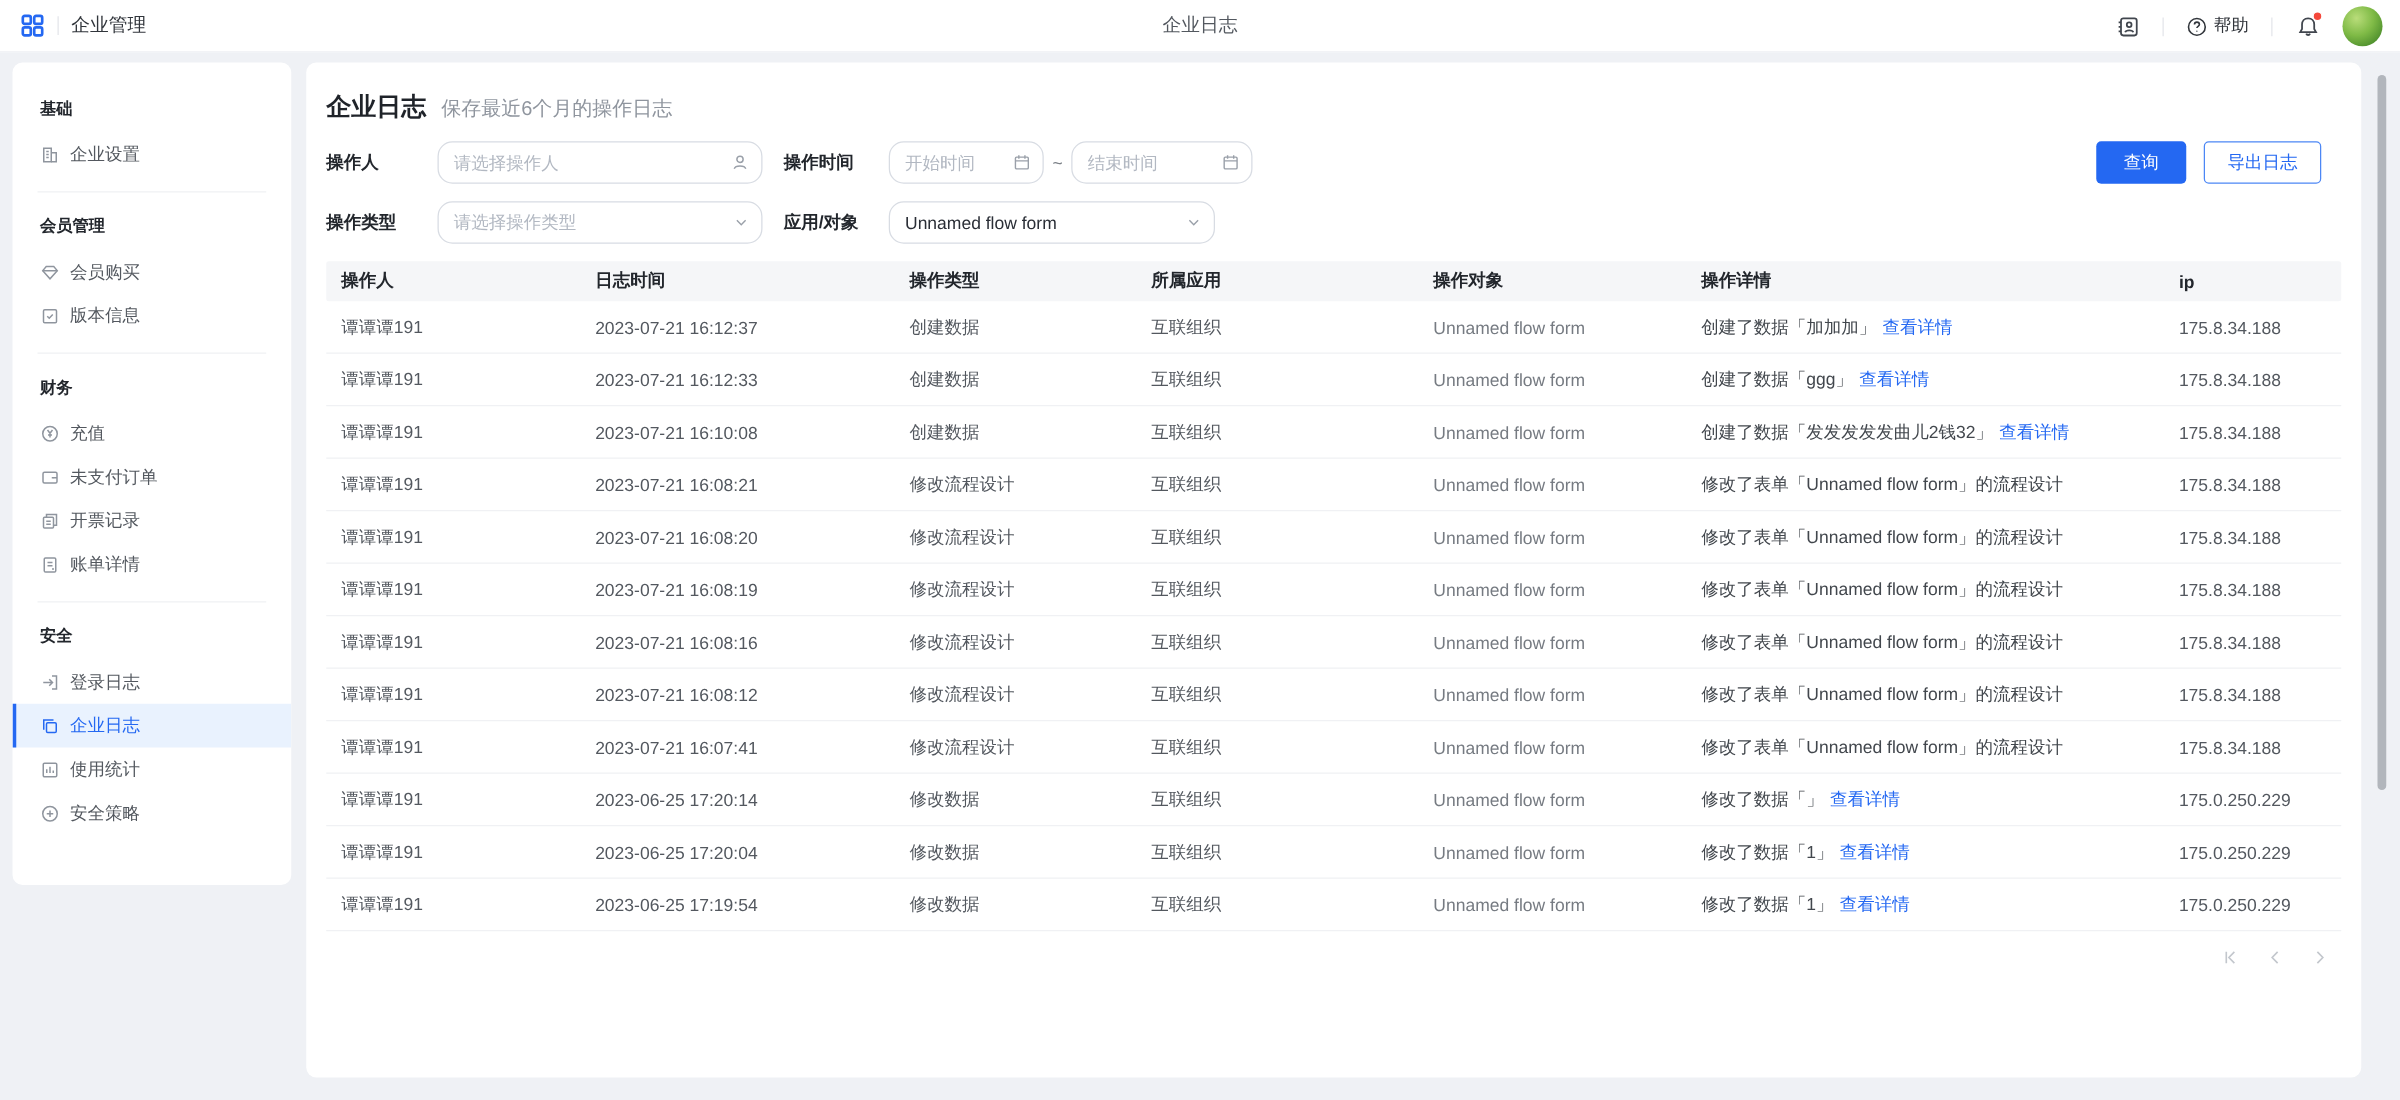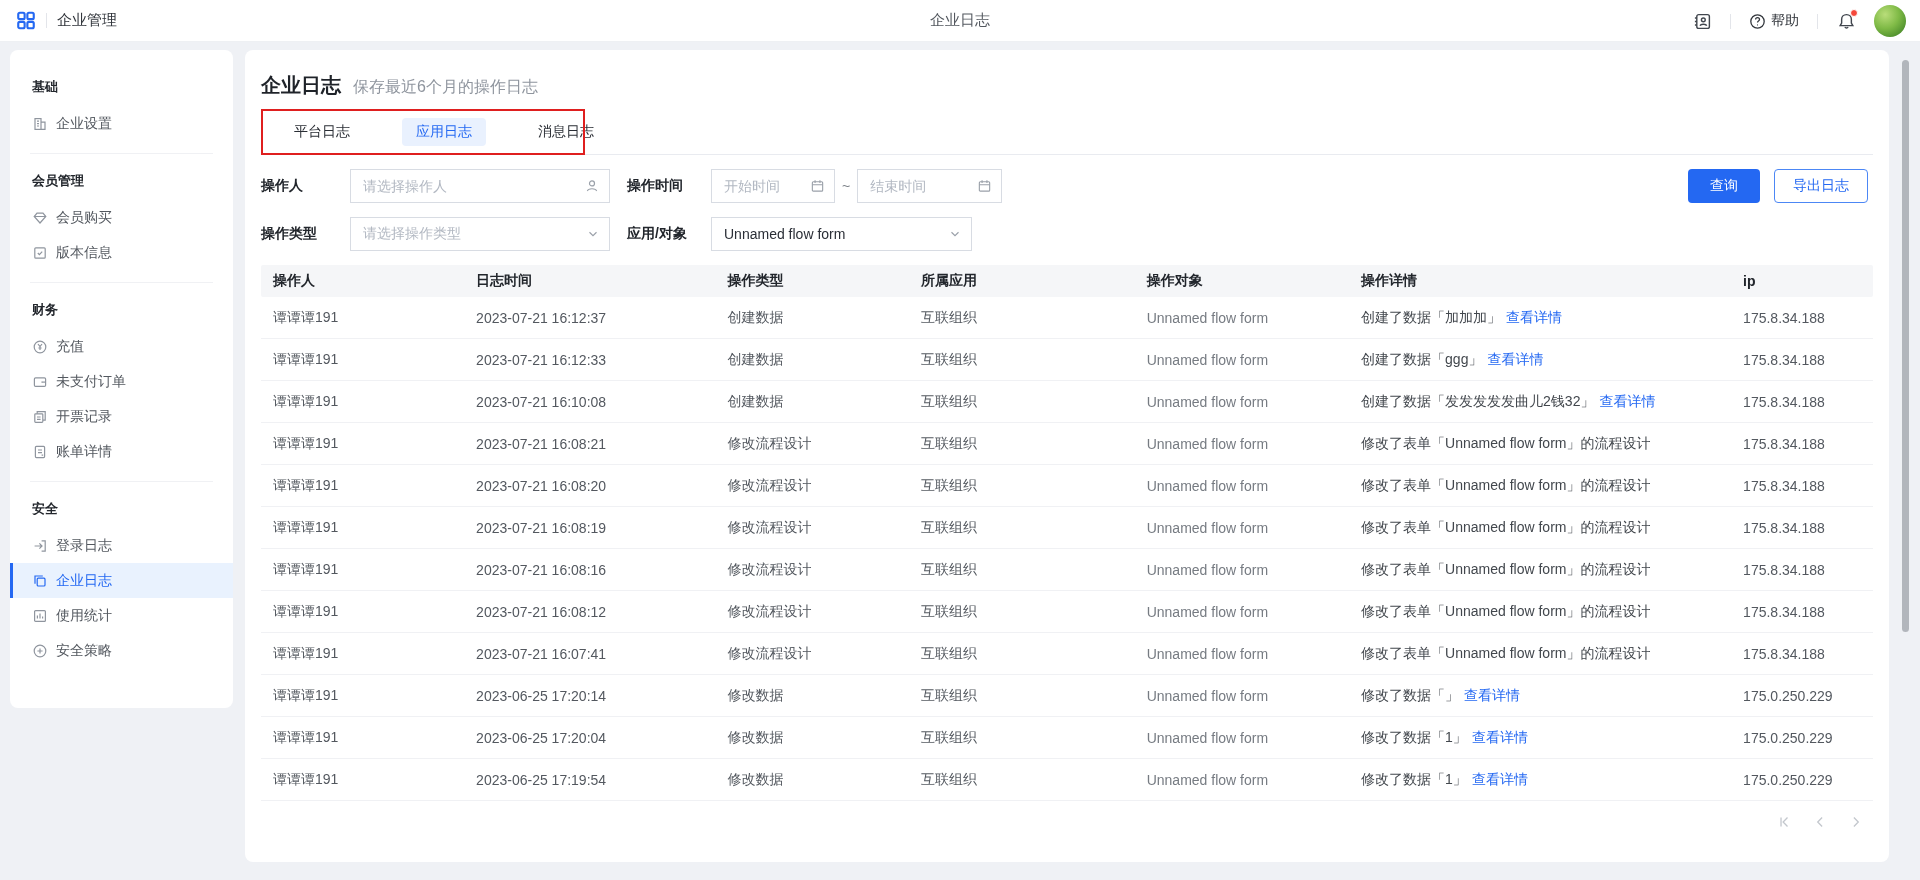--- a/index.html
+++ b/index.html
@@ -46,35 +46,35 @@
   .tab .pill { padding:5px 14px; border-radius:4px; }
   .tab.active .pill { background:#e9f1fe; color:#2468f2; }
   .tabs-annotation { position:absolute; left:0px; top:0px; width:324px; height:46px;
     border:2px solid #df1f1f; pointer-events:none; }
 
   
   .filters { position:relative; margin-top:14px; }
   .f-row { display:flex; align-items:center; height:34px; margin-bottom:14px; }
   .f-label { width:89px; font-weight:700; color:#22262c; flex:0 0 auto; }
   .f-label.second { width:84px; margin-left:17px; }
-  .fld { position:relative; height:34px; border:1px solid #d8dce3; border-radius:0; background:#fff; }
+  .fld { position:relative; height:34px; border:1px solid #d8dce3; border-radius:12px; background:#fff; }
   .fld input { width:100%; height:100%; border:none; outline:none; background:transparent;
     padding:0 30px 0 12px; font-size:14px; color:#2a2e36; font-family:inherit; }
   .fld input::placeholder { color:#b2b8c2; }
   .fld .fld-icon { position:absolute; right:9px; top:50%; transform:translateY(-50%); color:#9aa0a9; pointer-events:none; display:flex; }
   .w-operator { width:260px; }
   .w-date { width:124px; }
   .w-date2 { width:145px; }
   .w-select { width:260px; }
   .w-select2 { width:261px; }
   .range-sep { margin:0 7px; color:#7b8087; }
   .select-box { display:flex; align-items:center; padding:0 30px 0 12px; cursor:pointer; }
   .select-box .ph { color:#b2b8c2; }
   .select-box .val { color:#2a2e36; }
-  .filter-actions { position:absolute; right:5px; top:0; display:flex; gap:14px; }
+  .filter-actions { position:absolute; right:16px; top:0; display:flex; gap:14px; }
   .btn { height:34px; border-radius:4px; font-size:14px; display:flex; align-items:center; justify-content:center; cursor:pointer; font-family:inherit; }
   .btn-primary { background:#2468f2; color:#fff; border:none; padding:0 22px; }
   .btn-outline { background:#fff; color:#2468f2; border:1px solid #4c87f5; padding:0 18px; }
 
   
   .log-table { margin-top:6px; }
   .t-row { display:flex; align-items:center; }
   .t-head { background:#f5f6f8; border-radius:2px; height:32px; }
   .t-head .cell { font-weight:700; color:#22262c; }
   .t-body .t-row { height:42px; border-bottom:1px solid #f0f1f4; }
@@ -234,32 +234,20 @@
   </div>
 </div>
 
 <div class="main-card">
 
   <div class="title-row">
     <span class="page-title">企业日志</span>
     <span class="page-subtitle">保存最近6个月的操作日志</span>
   </div>
 
-  <div class="tabs-row">
-    <div class="tab">
-        <span class="pill">平台日志</span>
-      </div>
-    <div class="tab active">
-        <span class="pill">应用日志</span>
-      </div>
-    <div class="tab">
-        <span class="pill">消息日志</span>
-      </div>
-    <div class="tabs-annotation"></div>
-  </div>
 
   <div class="filters">
     <div class="f-row">
       <span class="f-label">操作人</span>
       <div class="fld w-operator">
         <input placeholder="请选择操作人" style="">
         <span class="fld-icon">
           <svg width="16" height="16" viewBox="0 0 16 16" fill="none" stroke="currentColor" stroke-width="1.2">
             <circle cx="8" cy="5.4" r="2.5"></circle>
               <path d="M3.4 13c.9-3 8.3-3 9.2 0"></path>

